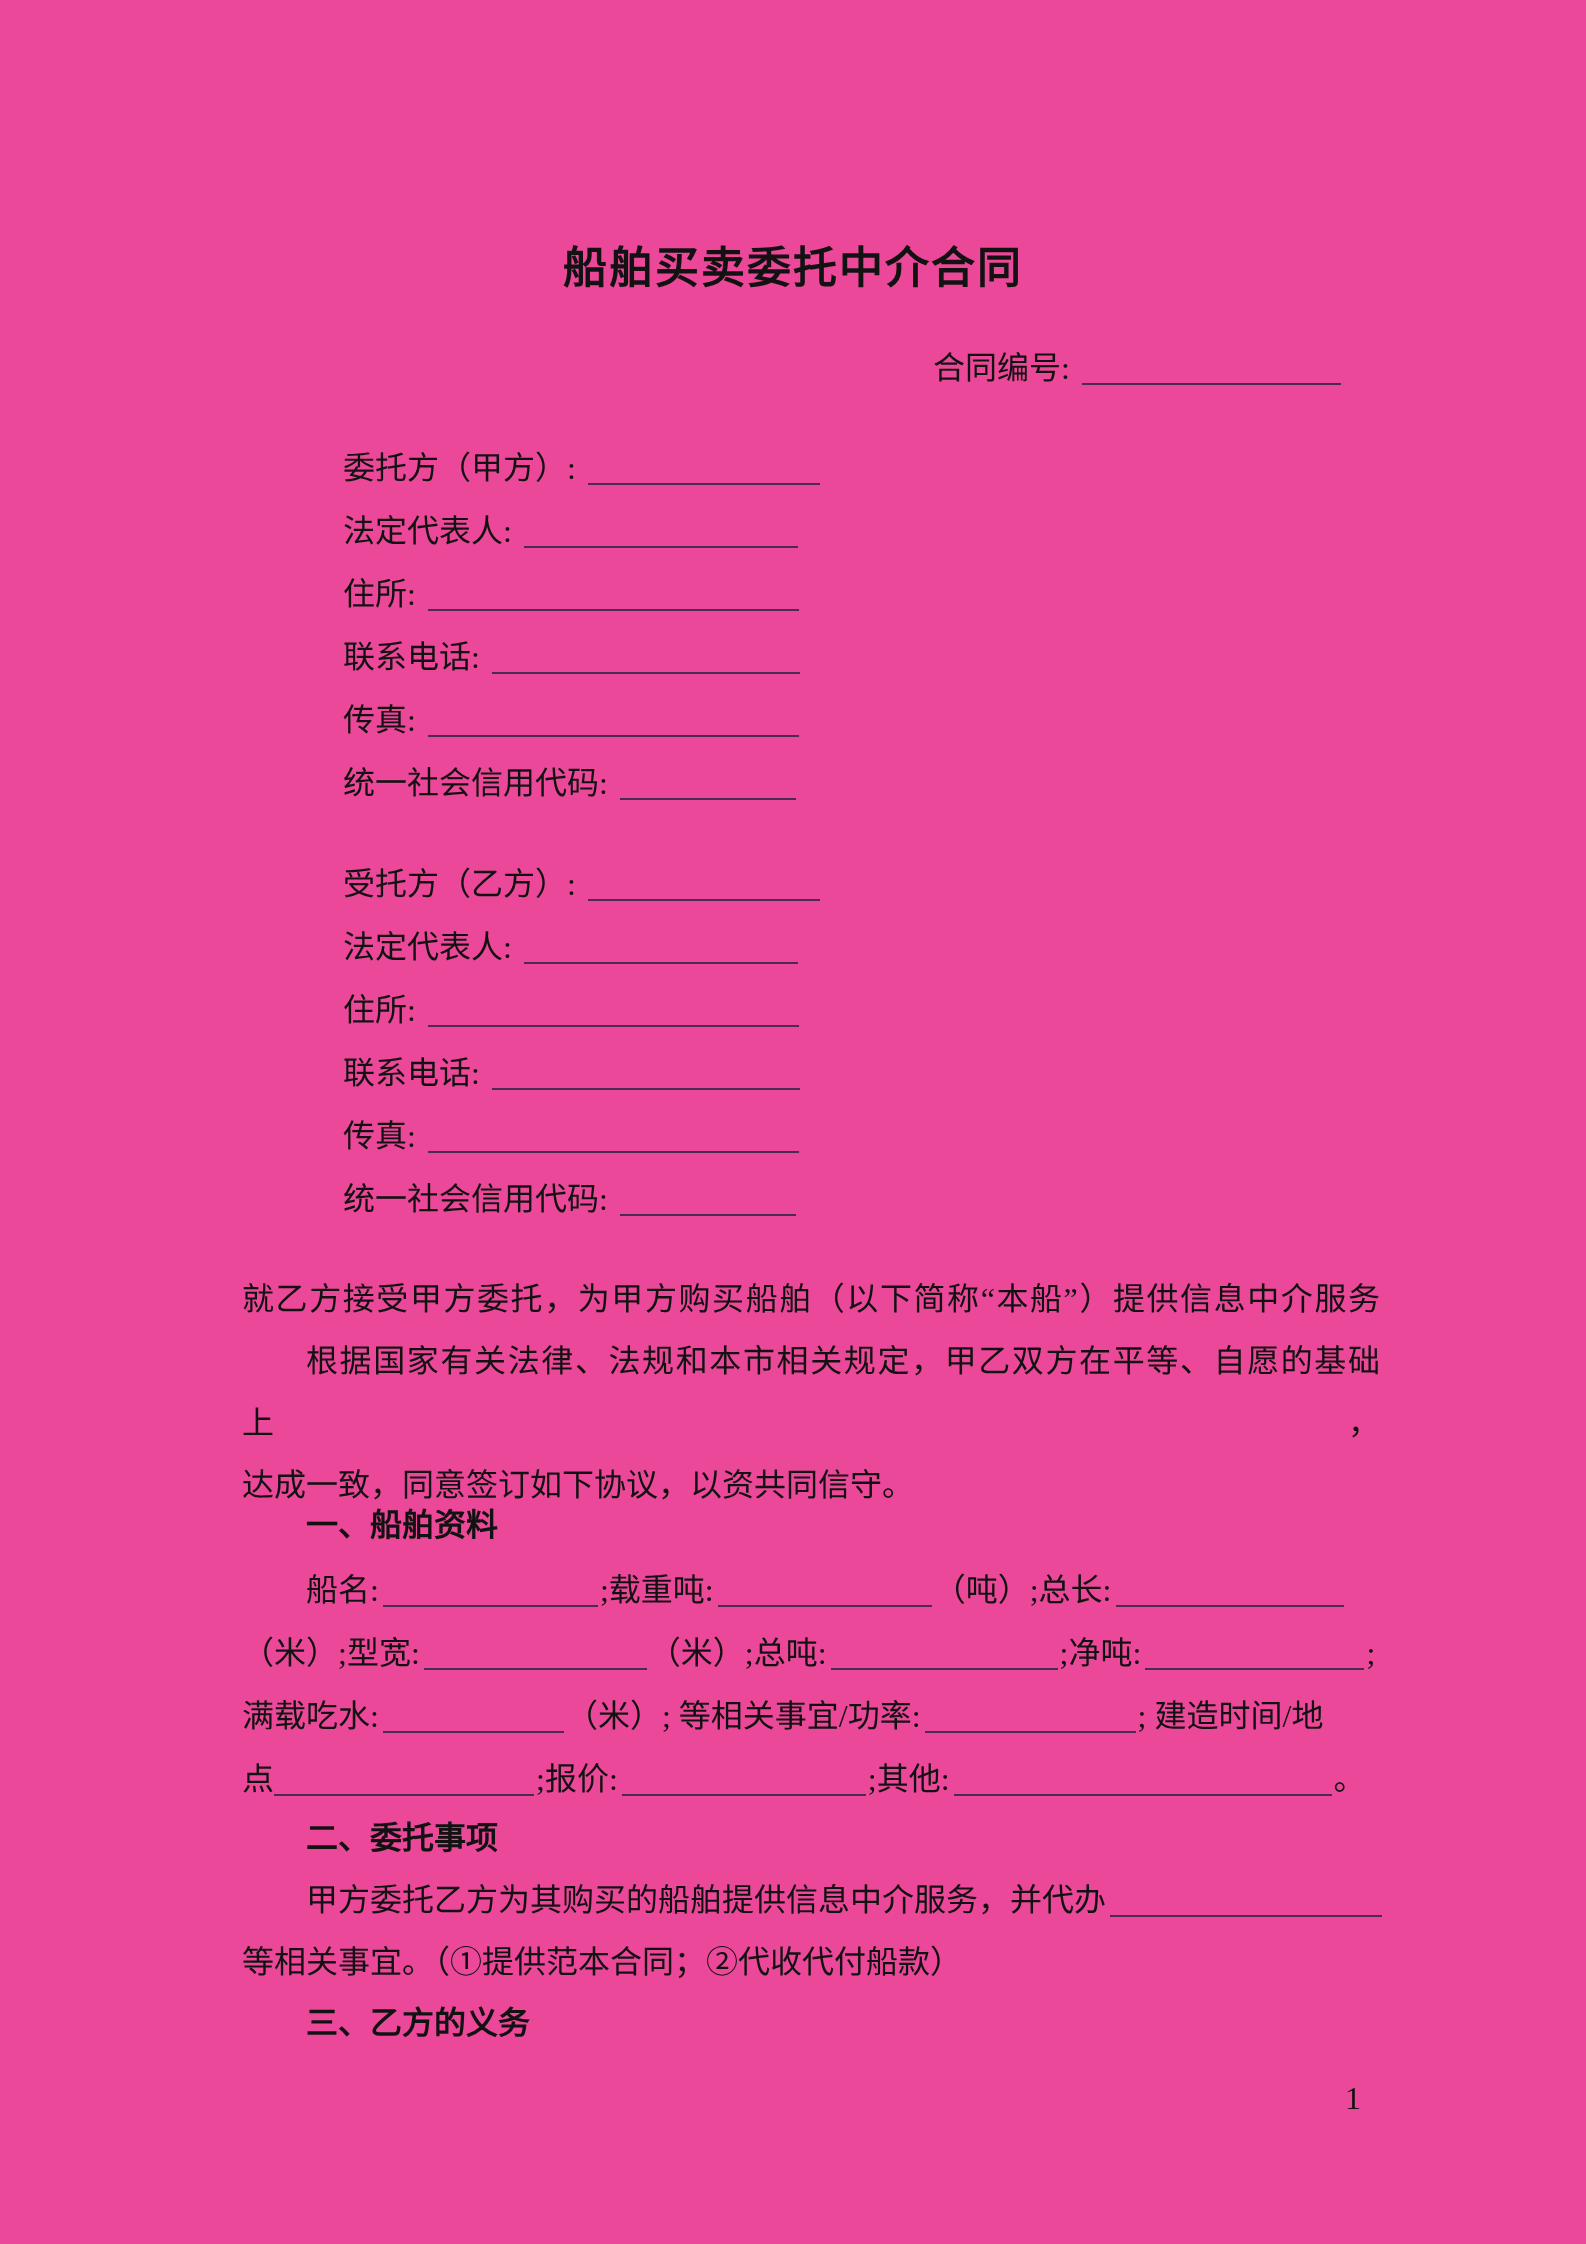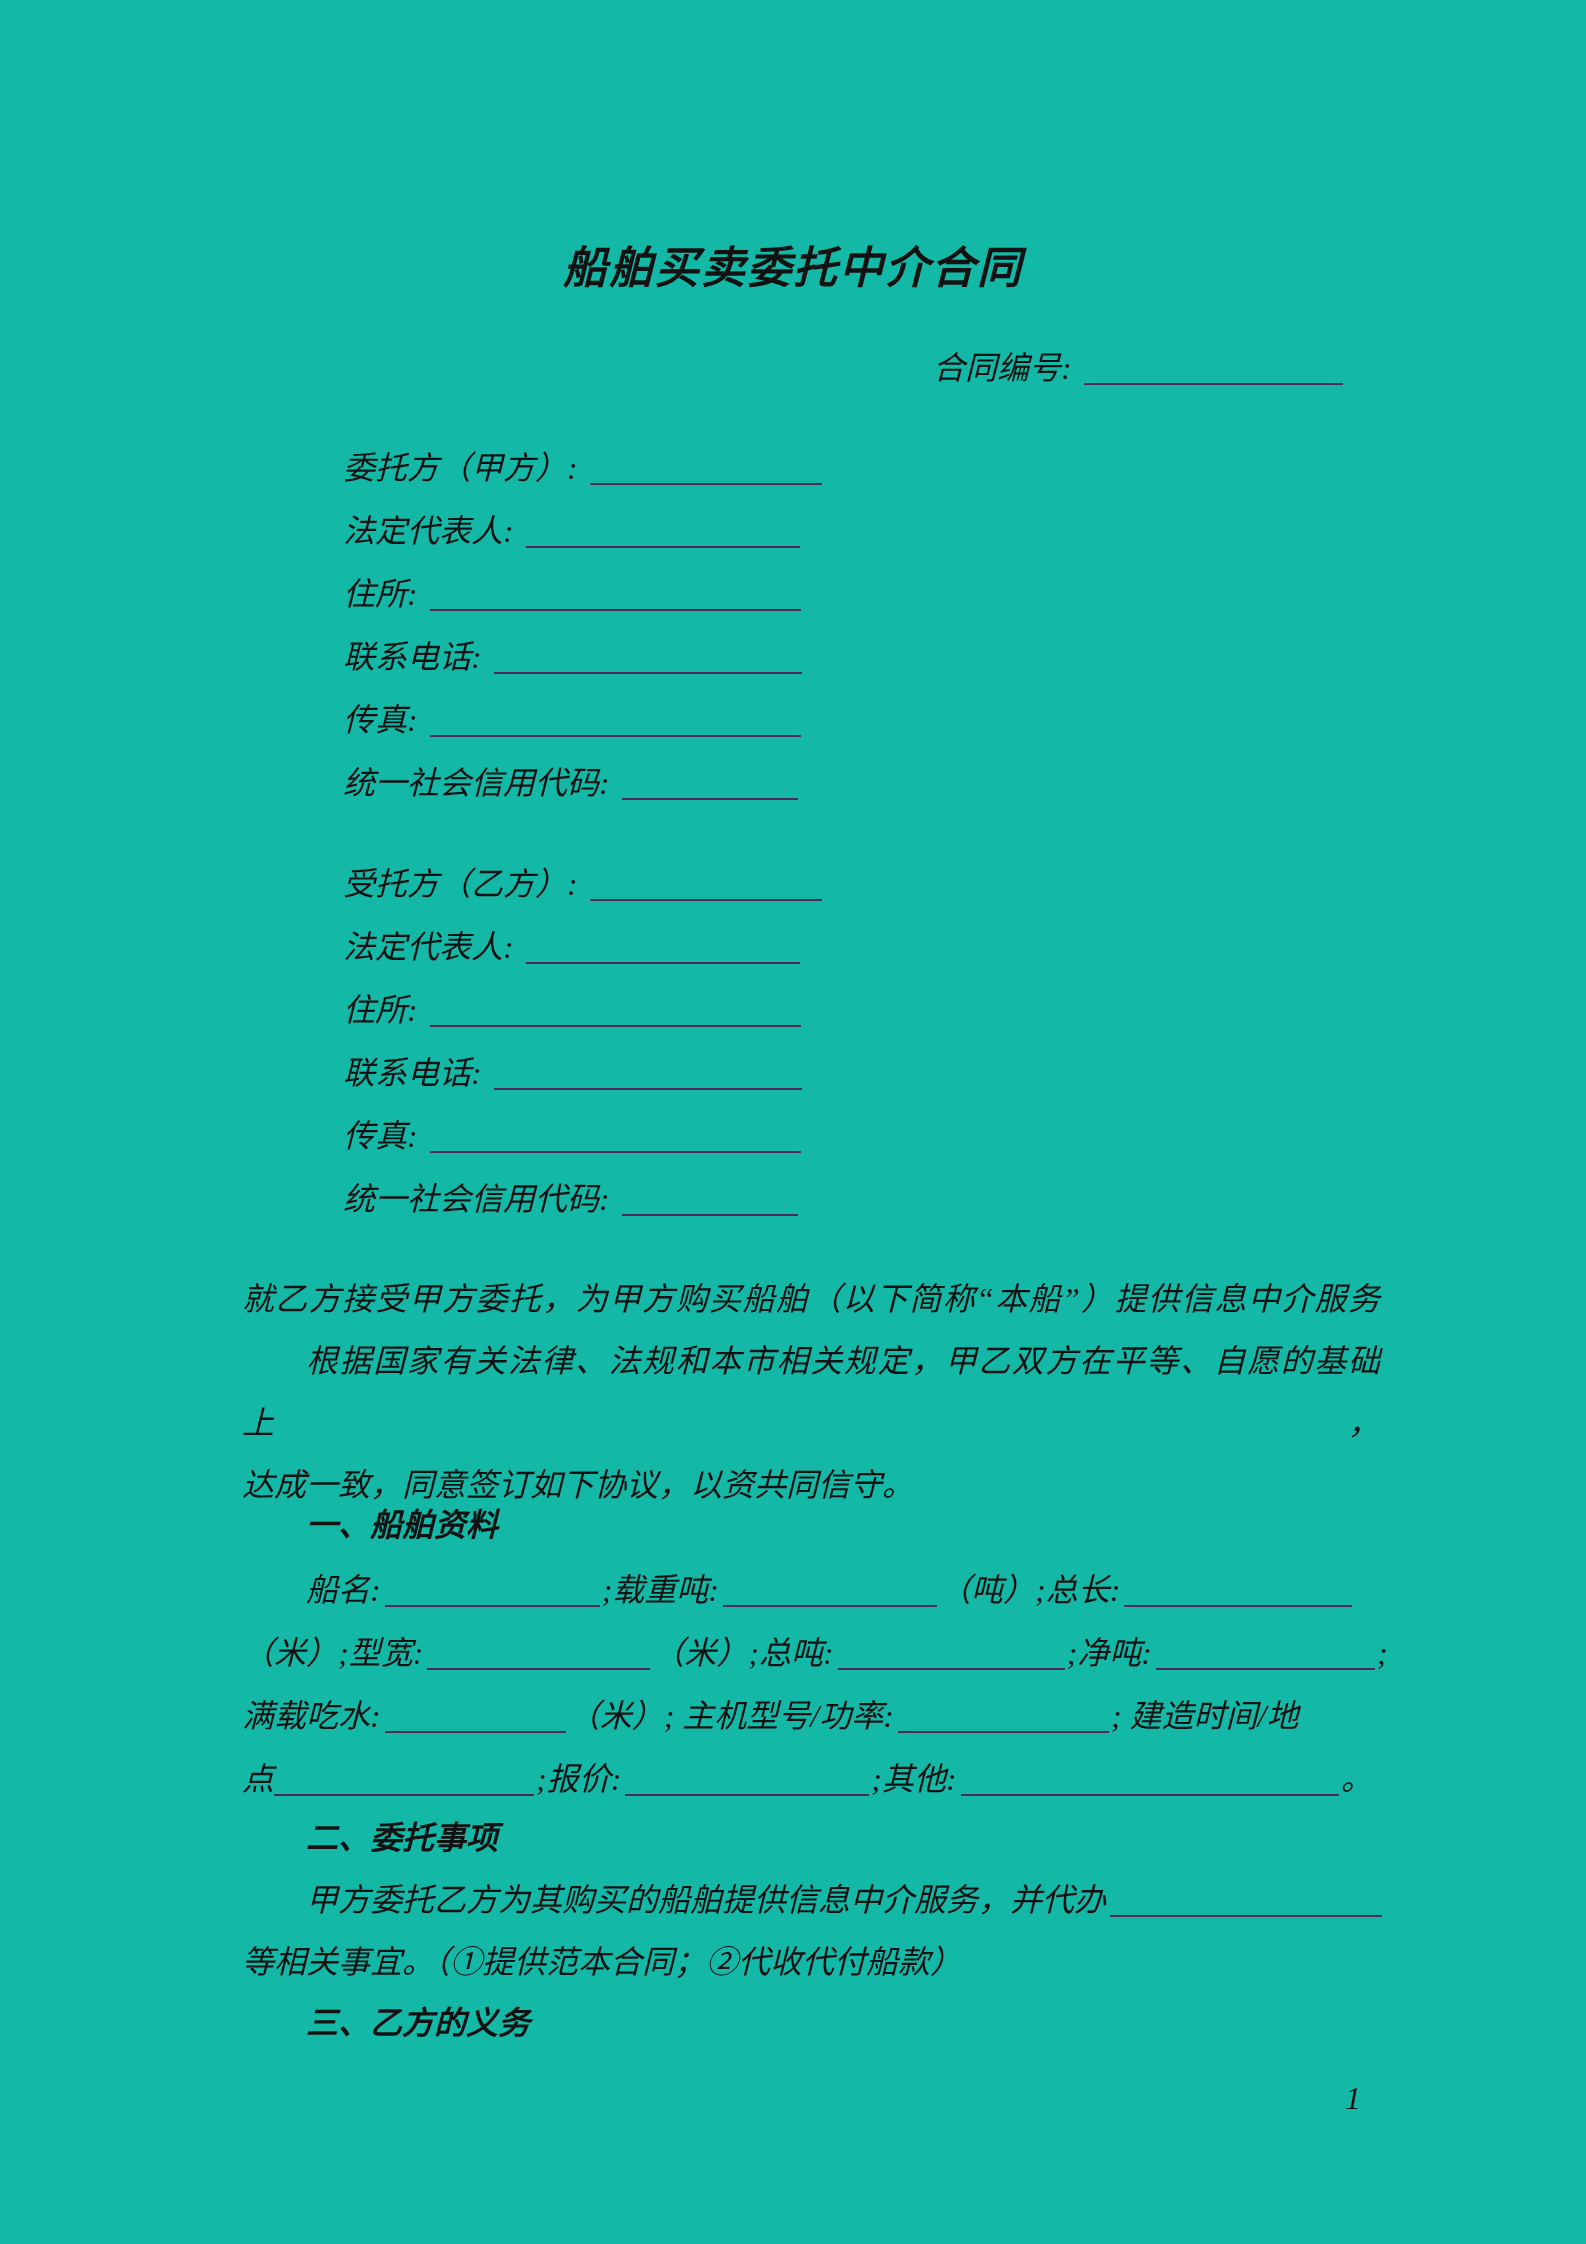--- a/index.html
+++ b/index.html
@@ -1,26 +1,25 @@
 <!DOCTYPE html>
 <html lang="zh-CN" style="--line: #4a2b55;"><head>
 <meta charset="utf-8">
 <style>
   :root { --line: #4a2b55; --ink: #121212; }
   html, body { margin: 0; padding: 0; background: #ffffff; }
   .page {
     position: relative;
     width: 1586px;
     height: 2244px;
-    background: #14b8a6;
+    background: #ec4899;
     color: var(--ink);
     font-family: "Liberation Serif", "DejaVu Serif", serif;
     font-size: 32px;
     overflow: hidden;
-    font-style: italic;
   }
   .abs { position: absolute; }
   .doc-title {
     top: 238px; left: 0; width: 1586px;
     text-align: center;
     font-size: 44px; font-weight: bold;
     letter-spacing: 2px;
     line-height: 62px;
   }
   .contract-no { top: 337px; left: 933px; line-height: 63px; white-space: nowrap; text-align: right; }
@@ -81,21 +80,21 @@
     <div class="jline">就乙方接受甲方委托，为甲方购买船舶（以下简称“本船”）提供信息中介服务</div>
     <div class="jline indent2">根据国家有关法律、法规和本市相关规定，甲乙双方在平等、自愿的基础上，</div>
     <div>达成一致，同意签订如下协议，以资共同信守。</div>
   </div>
 
   <div class="abs heading h-s1">一、船舶资料</div>
 
   <div class="abs ship">
     <div class="line indent2"><span>船名:</span><span class="u tight" style="width:215px"></span><span>;载重吨:</span><span class="u tight" style="width:214px"></span><span>（吨）;总长:</span><span class="u tight" style="width:228px"></span></div>
     <div class="line"><span>（米）;型宽:</span><span class="u tight" style="width:223px"></span><span>（米）;总吨:</span><span class="u tight" style="width:227px"></span><span>;净吨:</span><span class="u tight" style="width:219px"></span><span>;</span></div>
-    <div class="line"><span>满载吃水:</span><span class="u tight" style="width:181px"></span><span>（米）; 主机型号/功率:</span><span class="u tight" style="width:211px"></span><span>; 建造时间/地</span></div>
+    <div class="line"><span>满载吃水:</span><span class="u tight" style="width:181px"></span><span>（米）; 等相关事宜/功率:</span><span class="u tight" style="width:211px"></span><span>; 建造时间/地</span></div>
     <div class="line"><span>点</span><span class="u tight" style="width:260px;margin-left:0"></span><span>;报价:</span><span class="u tight" style="width:244px"></span><span>;其他:</span><span class="u tight" style="width:378px"></span><span>。</span></div>
   </div>
 
   <div class="abs heading h-s2">二、委托事项</div>
 
   <div class="abs entrust">
     <div class="indent2"><span>甲方委托乙方为其购买的船舶提供信息中介服务，并代办</span><span class="u tight" style="width:272px"></span></div>
     <div>等相关事宜。（①提供范本合同；②代收代付船款）</div>
   </div>
 

